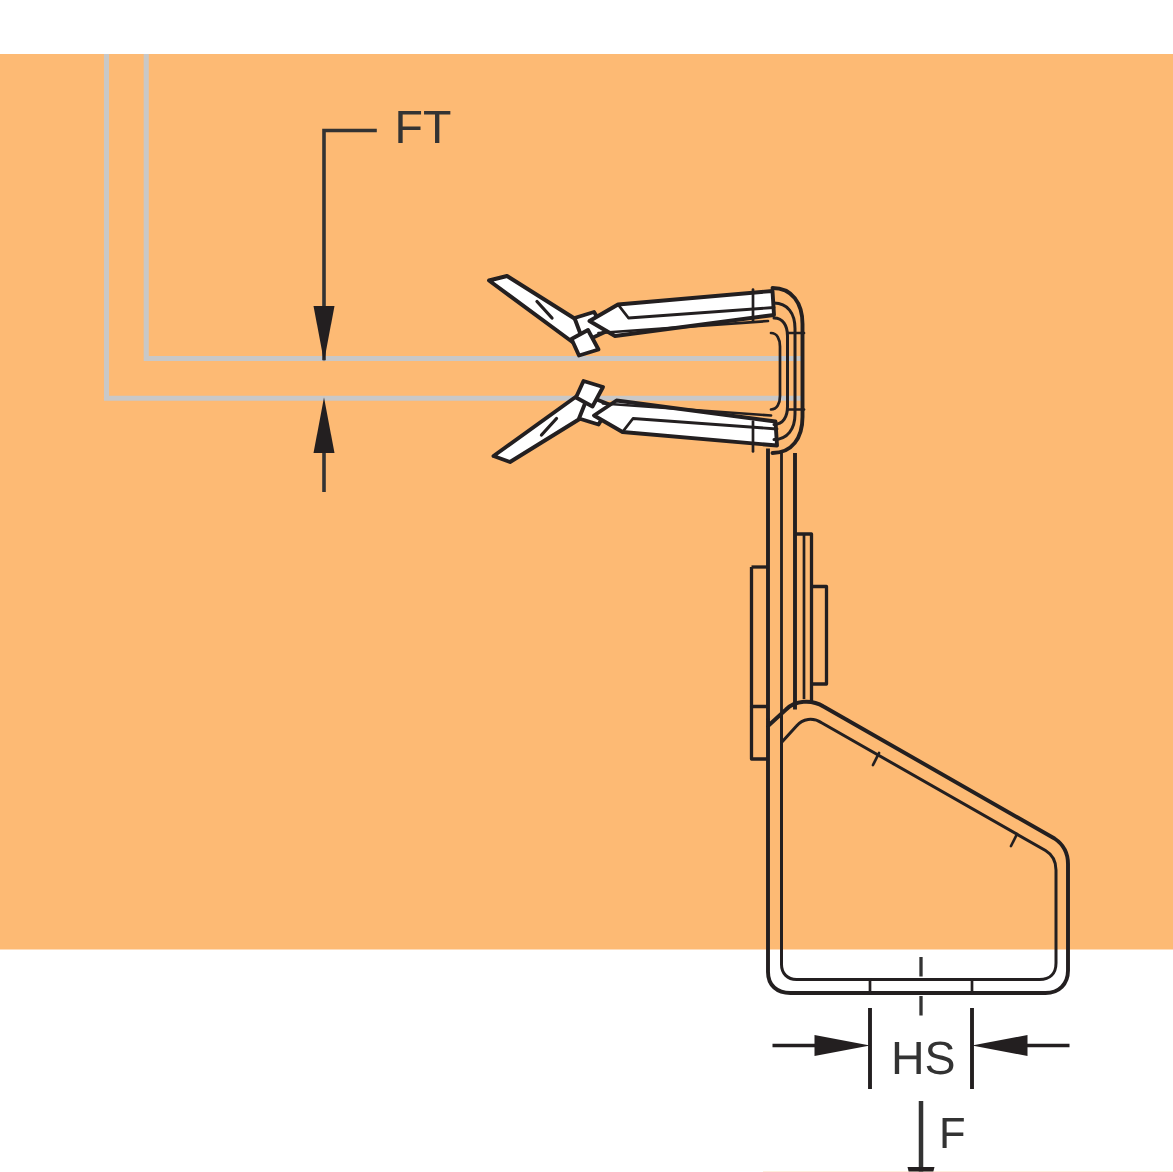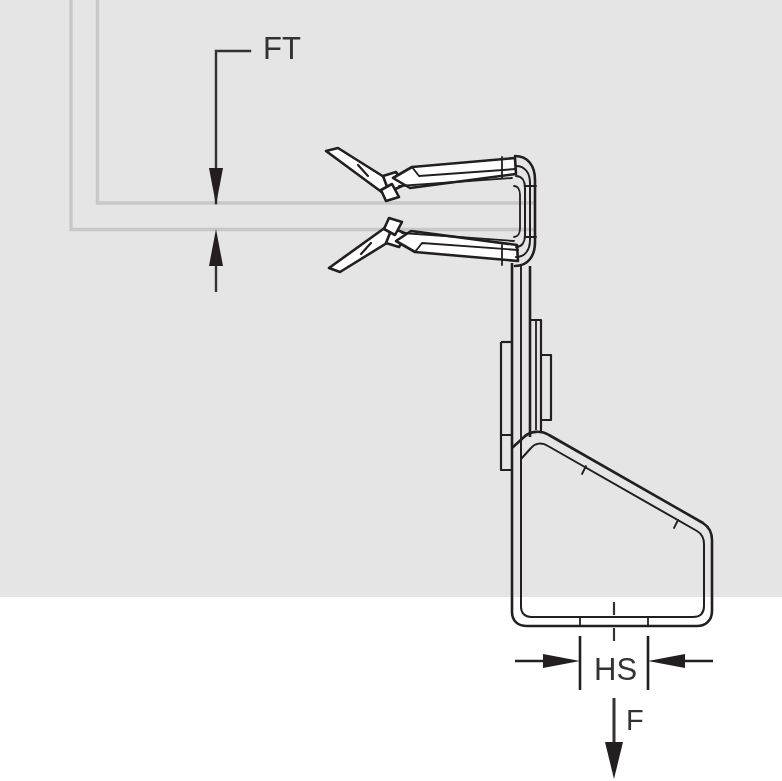--- a/index.html
+++ b/index.html
@@ -10,21 +10,22 @@
   body {
     width: 782px;
     height: 781px;
     font-family: "Liberation Sans", sans-serif;
     overflow: hidden;
   }
   #diagram-root {
     position: relative;
     width: 782px;
     height: 597px;
-    background: #e5e5e5;
+    background: #fdba74;
+    margin-top: 36px;
   }
   svg#tech-drawing {
     display: block;
     width: 782px;
     height: 781px;
   }
   .dim-label {
     font-family: "Liberation Sans", sans-serif;
     font-size: 31px;
     fill: #333333;

